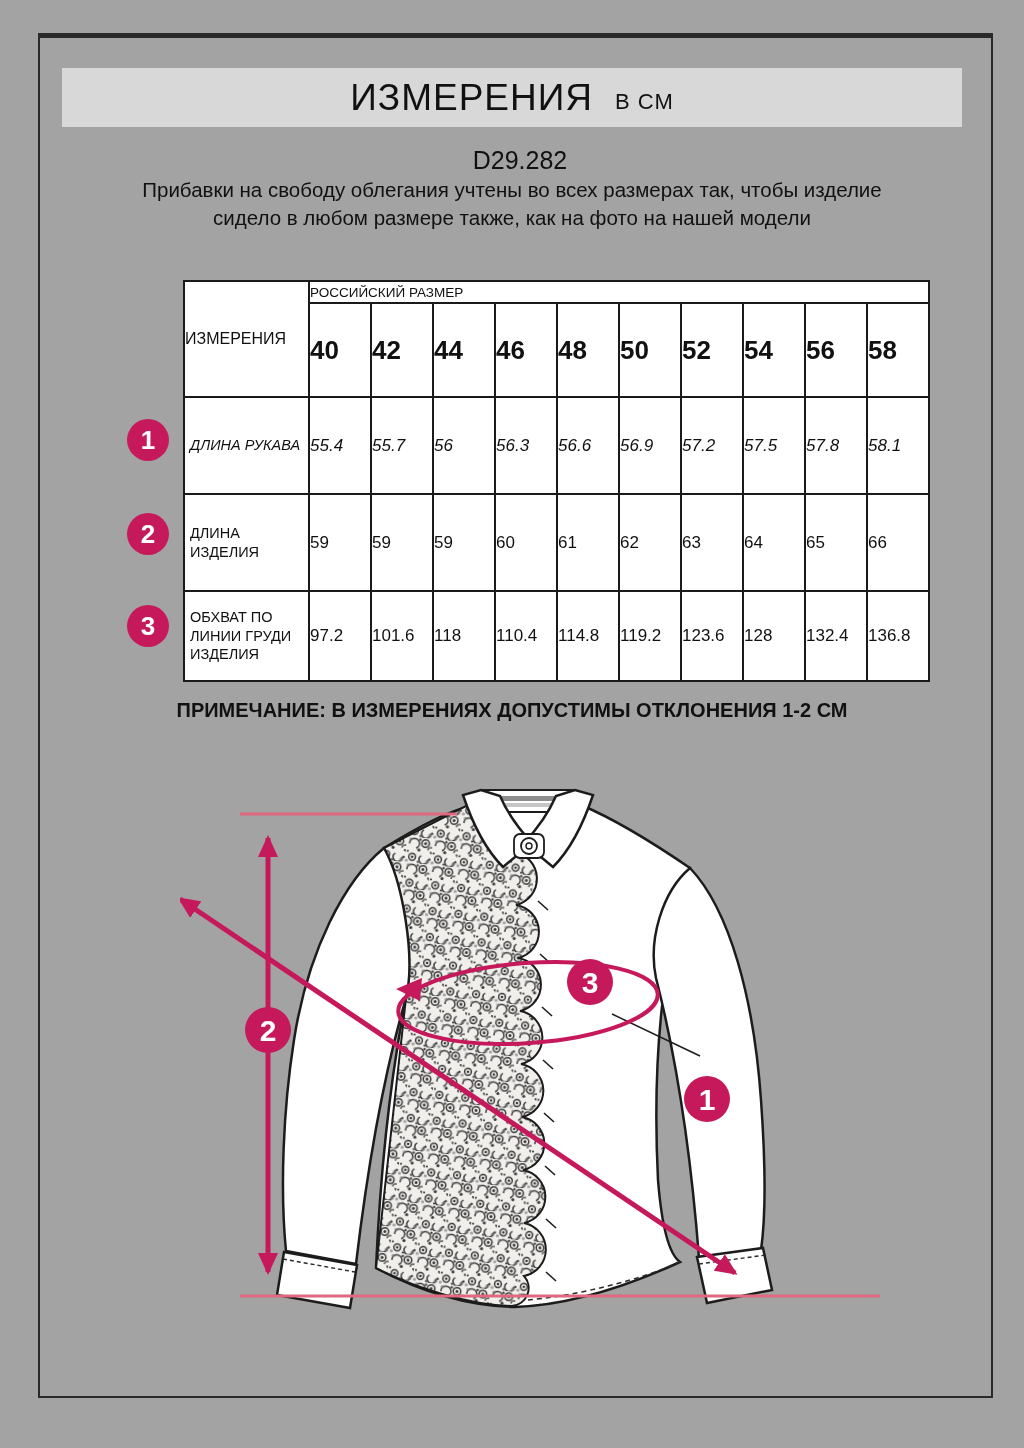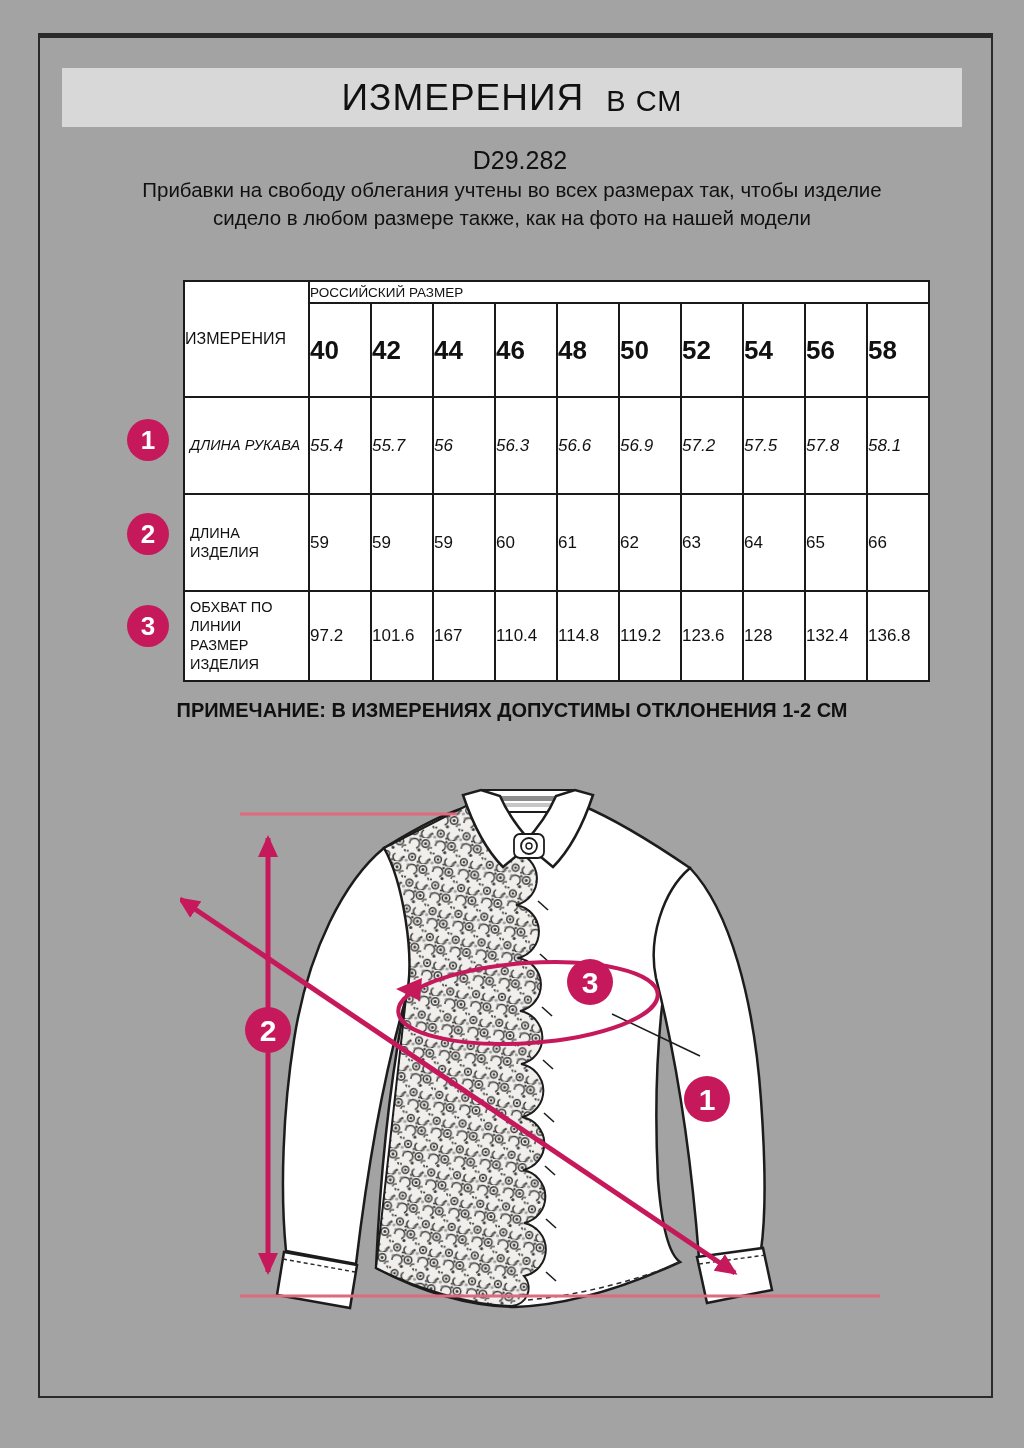--- a/index.html
+++ b/index.html
@@ -4,21 +4,21 @@
 <style>
   html,body{margin:0;padding:0;background:#fff;}
   .sheet{position:relative;width:1024px;height:1448px;background:#a3a3a3;
          font-family:"Liberation Sans",sans-serif;color:#111;overflow:hidden;}
   .page-border{position:absolute;left:38px;top:33px;width:951px;height:1358px;
          border:2px solid #2a2a2a;border-top-width:5px;}
   .title-bar{position:absolute;left:62px;top:68px;width:900px;height:59px;background:#d8d8d8;
          display:flex;align-items:center;justify-content:center;gap:22px;}
   .t-main{font-size:37px;letter-spacing:1px;}
   .t-bold{font-size:37px;font-weight:bold;letter-spacing:1px;}
-  .t-unit{font-size:29px;padding-top:8px;letter-spacing:1px;}
+  .t-unit{font-size:22px;padding-top:8px;letter-spacing:1px;}
   .model-code{position:absolute;left:8px;top:146px;width:1024px;text-align:center;font-size:25px;}
   .description{position:absolute;left:127px;top:176px;width:770px;text-align:center;
          font-size:20.5px;line-height:1.36;}
   table.size-table{position:absolute;left:183px;top:280px;border-collapse:collapse;table-layout:fixed;}
   .size-table td,.size-table th{border:2px solid #1a1a1a;text-align:left;vertical-align:middle;
          padding:0;font-weight:normal;background:#fff;}
   .corner-c{font-size:16px;}
   .group-c{font-size:13.5px;height:20px;}
   .size-c{font-size:26px;font-weight:bold!important;height:92px;}
   .label-c{font-size:14.5px;line-height:1.3;padding:0 5px!important;}
@@ -92,24 +92,24 @@
           <td class="val-c">59</td>
           <td class="val-c">60</td>
           <td class="val-c">61</td>
           <td class="val-c">62</td>
           <td class="val-c">63</td>
           <td class="val-c">64</td>
           <td class="val-c">65</td>
           <td class="val-c">66</td>
         </tr>
         <tr class="r-data3">
-          <td class="label-c">ОБХВАТ ПО ЛИНИИ РАЗМЕР ИЗДЕЛИЯ</td>
+          <td class="label-c">ОБХВАТ ПО ЛИНИИ ГРУДИ ИЗДЕЛИЯ</td>
           <td class="val-c">97.2</td>
           <td class="val-c">101.6</td>
-          <td class="val-c">167</td>
+          <td class="val-c">118</td>
           <td class="val-c">110.4</td>
           <td class="val-c">114.8</td>
           <td class="val-c">119.2</td>
           <td class="val-c">123.6</td>
           <td class="val-c">128</td>
           <td class="val-c">132.4</td>
           <td class="val-c">136.8</td>
         </tr>
       </tbody>
   </table>

